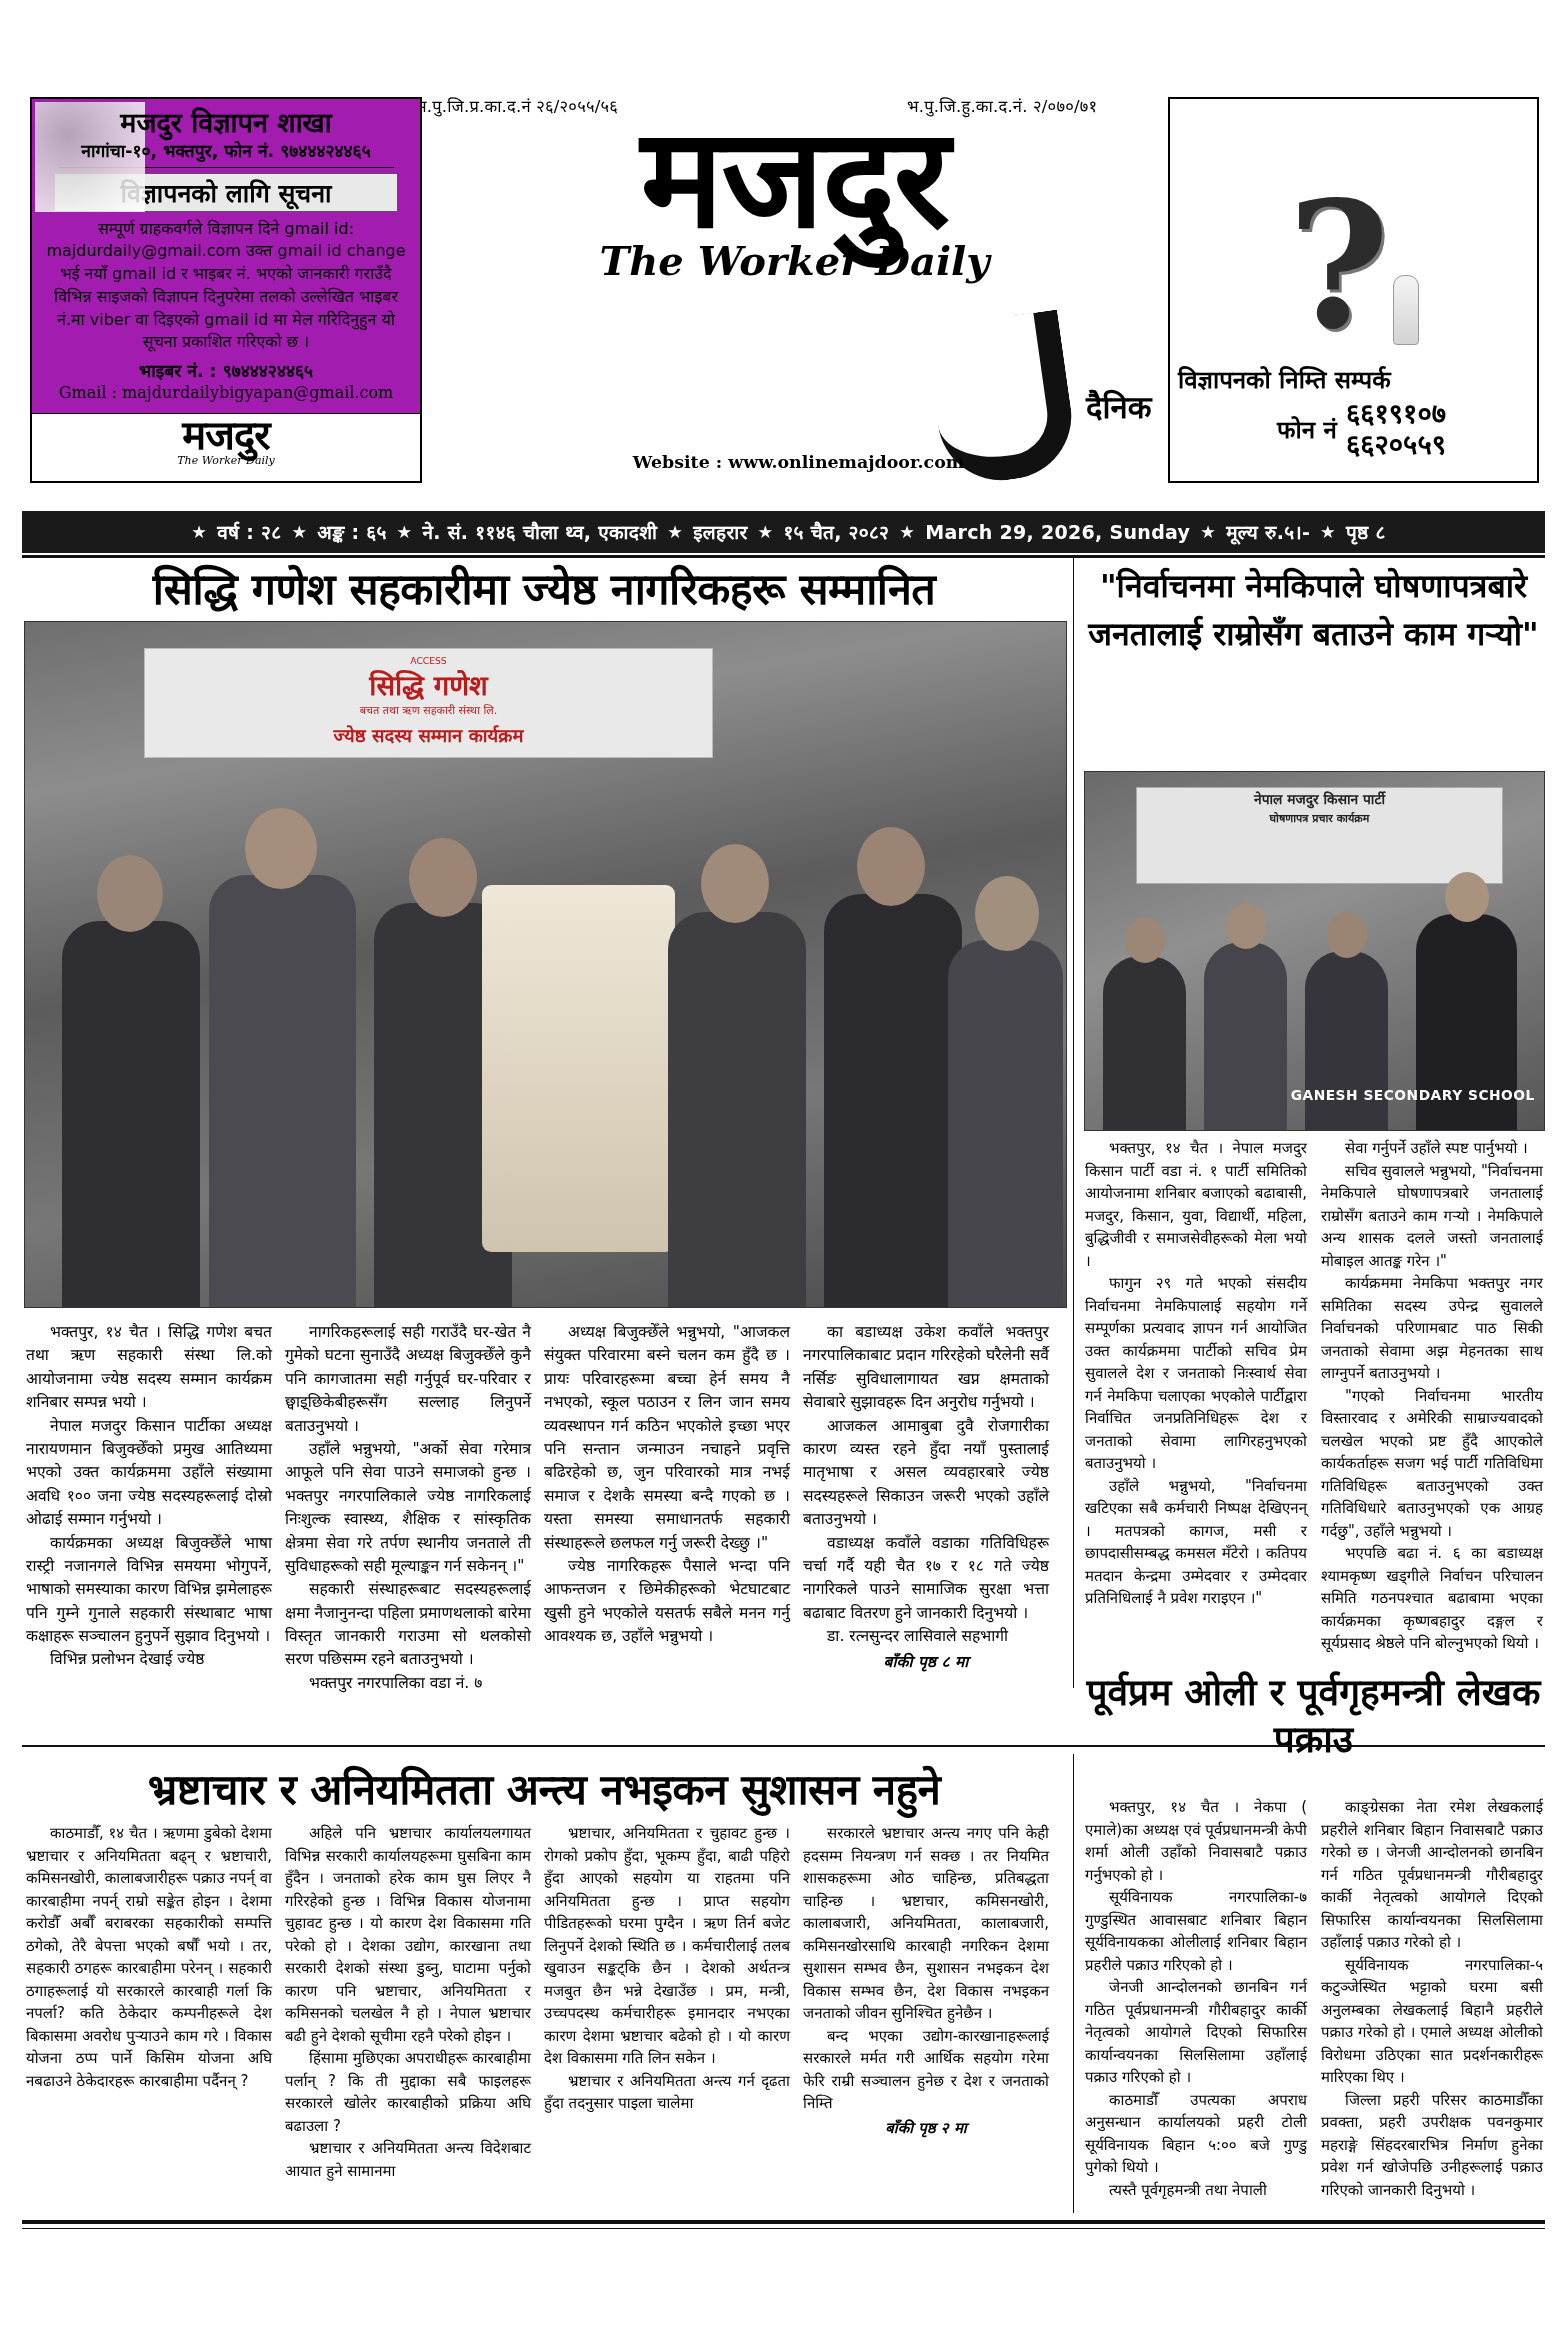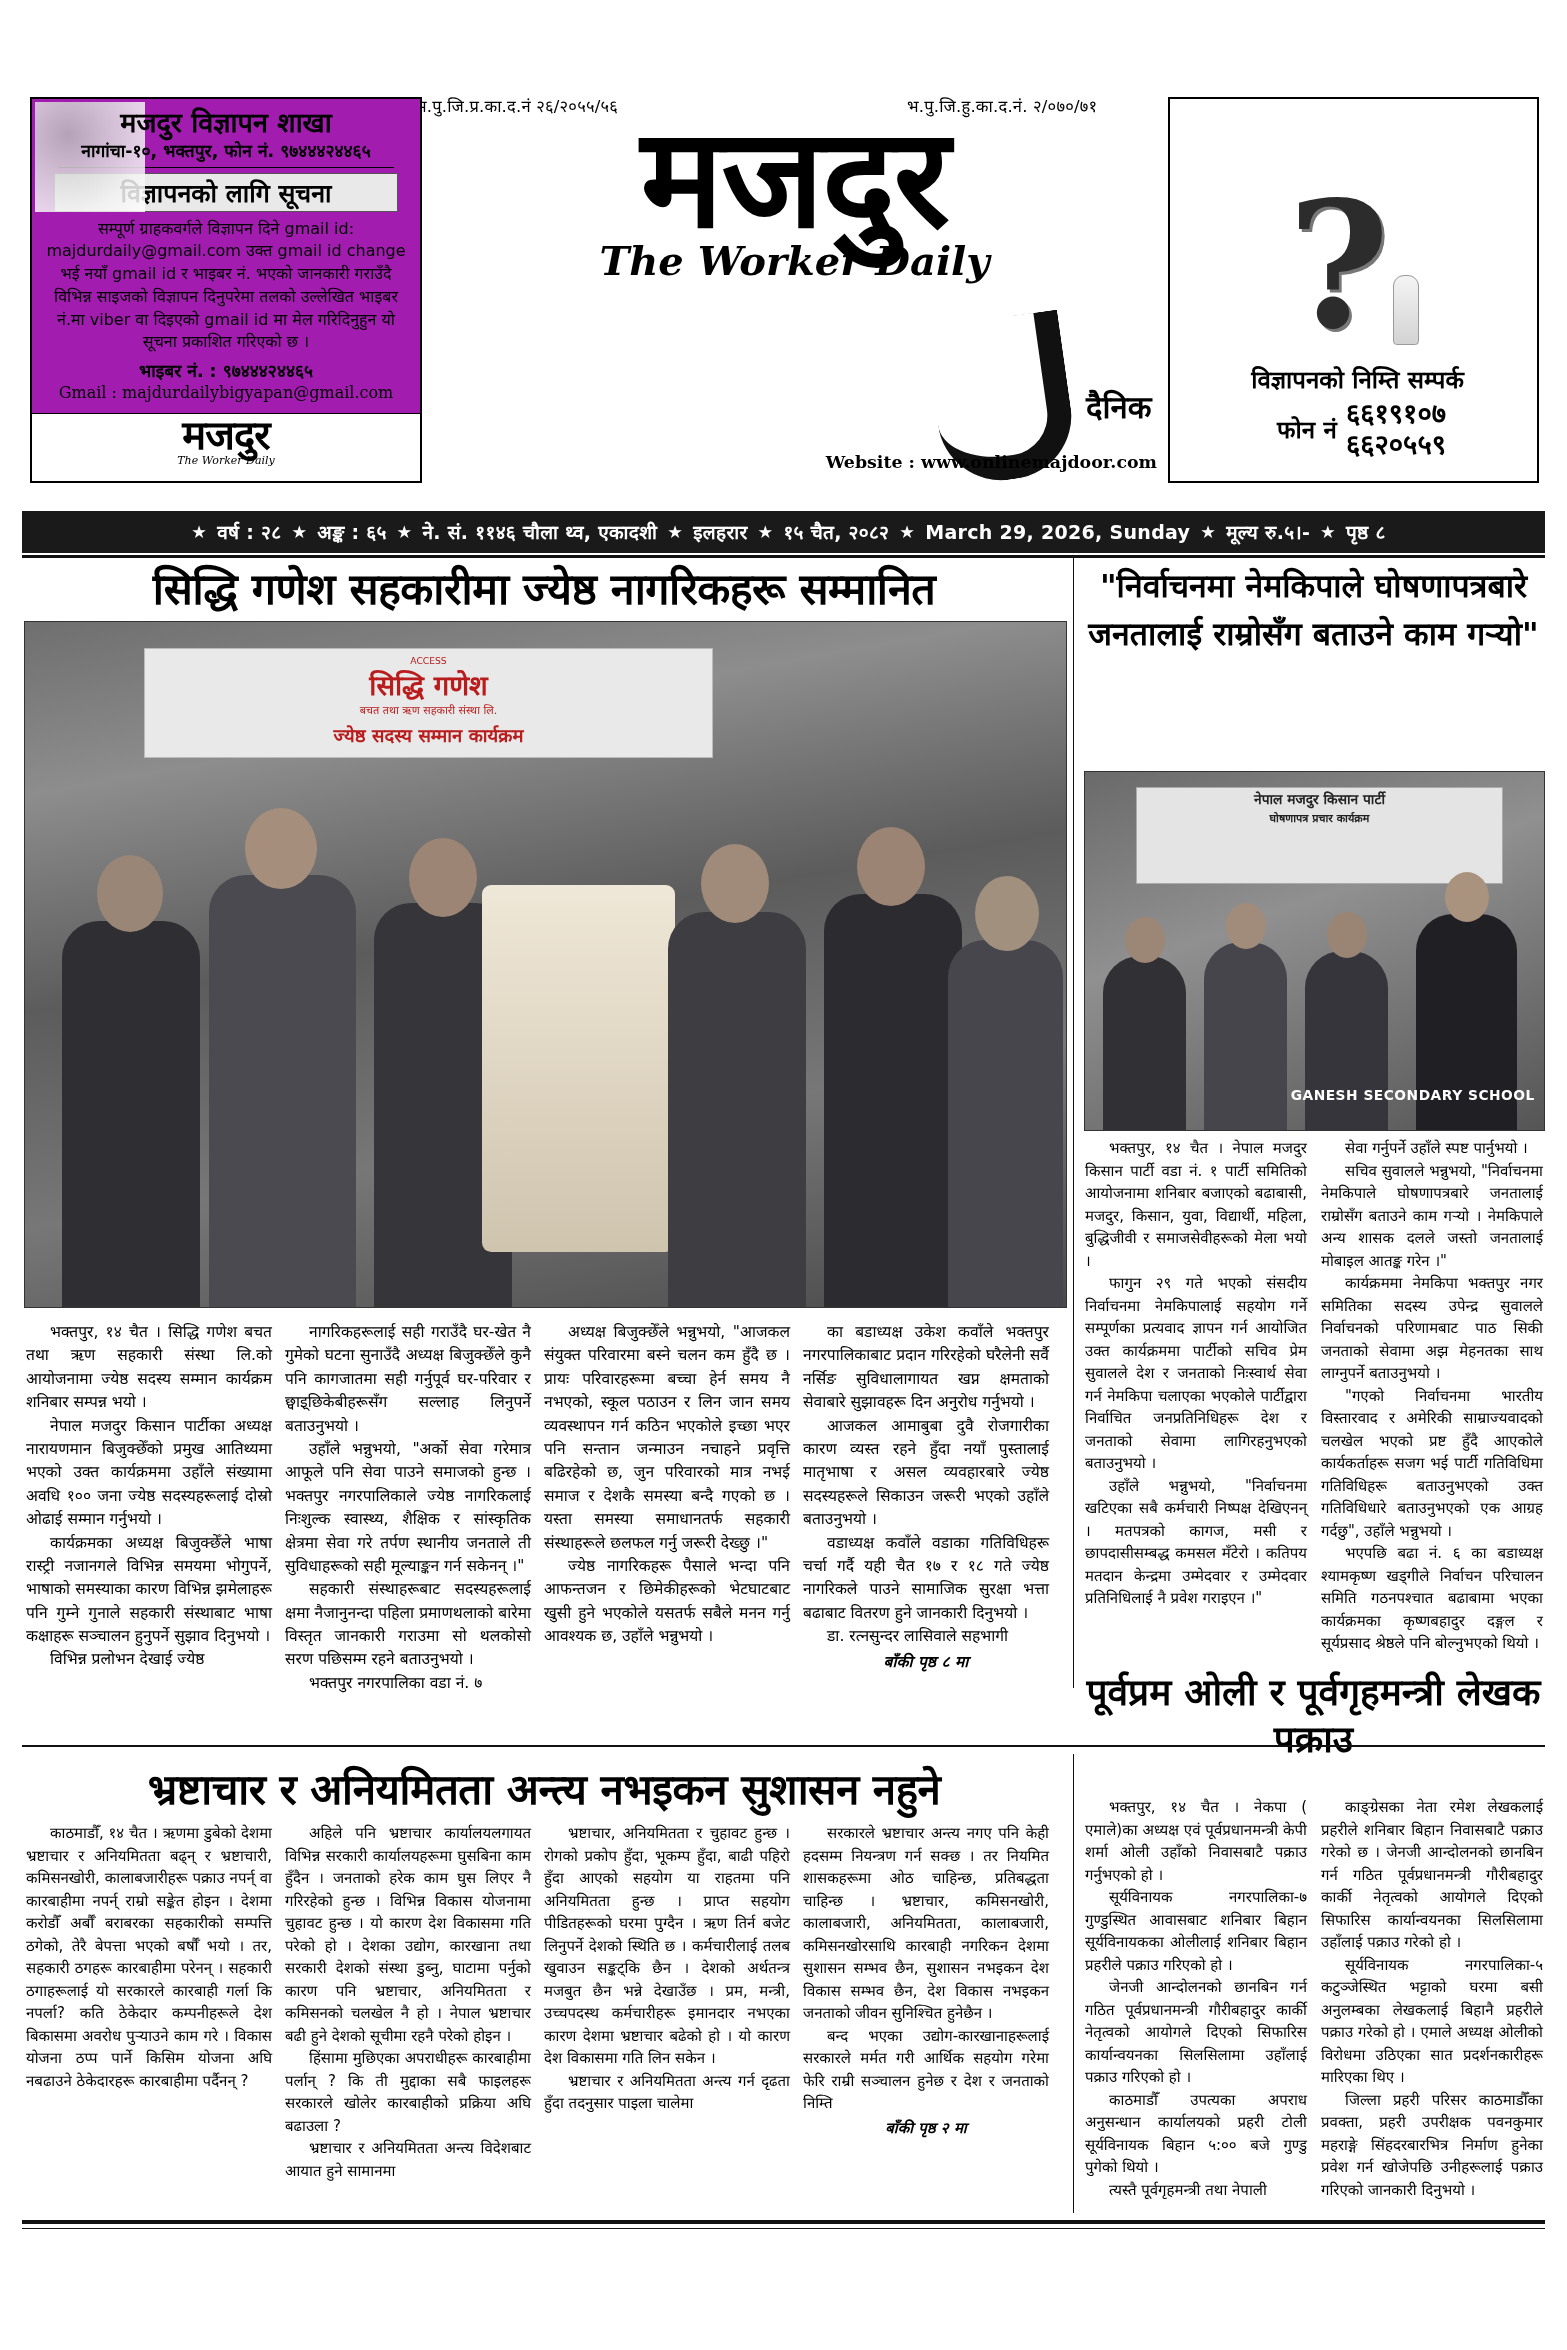--- a/index.html
+++ b/index.html
@@ -63,41 +63,41 @@
   }
   .mast-dainik{
     position:absolute;right:5.5px;top:275px;font-size:31px;font-weight:bold;
   }
   .mast-swoosh{
     position:absolute;right:88px;top:208px;width:110px;height:138px;
     border:24px solid #111;border-top:none;border-left:none;
     border-radius:0 0 64px 64px;transform:rotate(-8deg);
   }
   .mast-web{
-    position:absolute;left:8px;right:0;top:342px;text-align:right;
+    position:absolute;left:8px;right:0;top:342px;text-align:center;
     font-family:"DejaVu Serif","Liberation Serif",serif;
     font-size:17.4px;font-weight:bold;
   }
 
   
   .adbox-right{
     position:absolute;left:1168px;top:97px;width:371px;height:386px;
     border:2.8px solid #000;box-sizing:border-box;background:#fff;
   }
   .q-wrap{position:absolute;left:0;right:0;top:81px;height:174px;display:flex;align-items:center;justify-content:center;}
   .qmark{
     font-size:174px;font-weight:bold;line-height:.8;color:#2c2c2c;
     font-family:"DejaVu Serif","Liberation Serif",serif;
     text-shadow:2.8px 2.8px 0 #777;
   }
   .qman{
     width:24px;height:68px;margin-left:3.7px;align-self:flex-end;margin-bottom:9.2px;
     background:linear-gradient(#f4f4f4,#d3d3d3);border:0.9px solid #9a9a9a;border-radius:11px 11px 3.7px 3.7px;
   }
-  .ad-r-h{position:absolute;left:0;right:0;top:263px;text-align:center;font-size:24px;font-weight:bold;margin-left:8px;}
+  .ad-r-h{position:absolute;left:0;right:0;top:263px;font-size:24px;font-weight:bold;margin-left:8px;}
   .ad-r-phrow{position:absolute;left:16px;right:0;top:299px;display:flex;justify-content:center;align-items:center;gap:9.2px;}
   .ad-r-label{font-size:24px;font-weight:bold;}
   .ad-r-nums{font-size:27.5px;font-weight:bold;line-height:1.12;}
 
   
   .datebar{
     position:absolute;left:22px;top:511px;width:1523px;height:42px;
     background:#1a1a1a;color:#fff;display:flex;align-items:center;justify-content:center;
     font-size:19px;font-weight:bold;letter-spacing:0.3px;
   }

